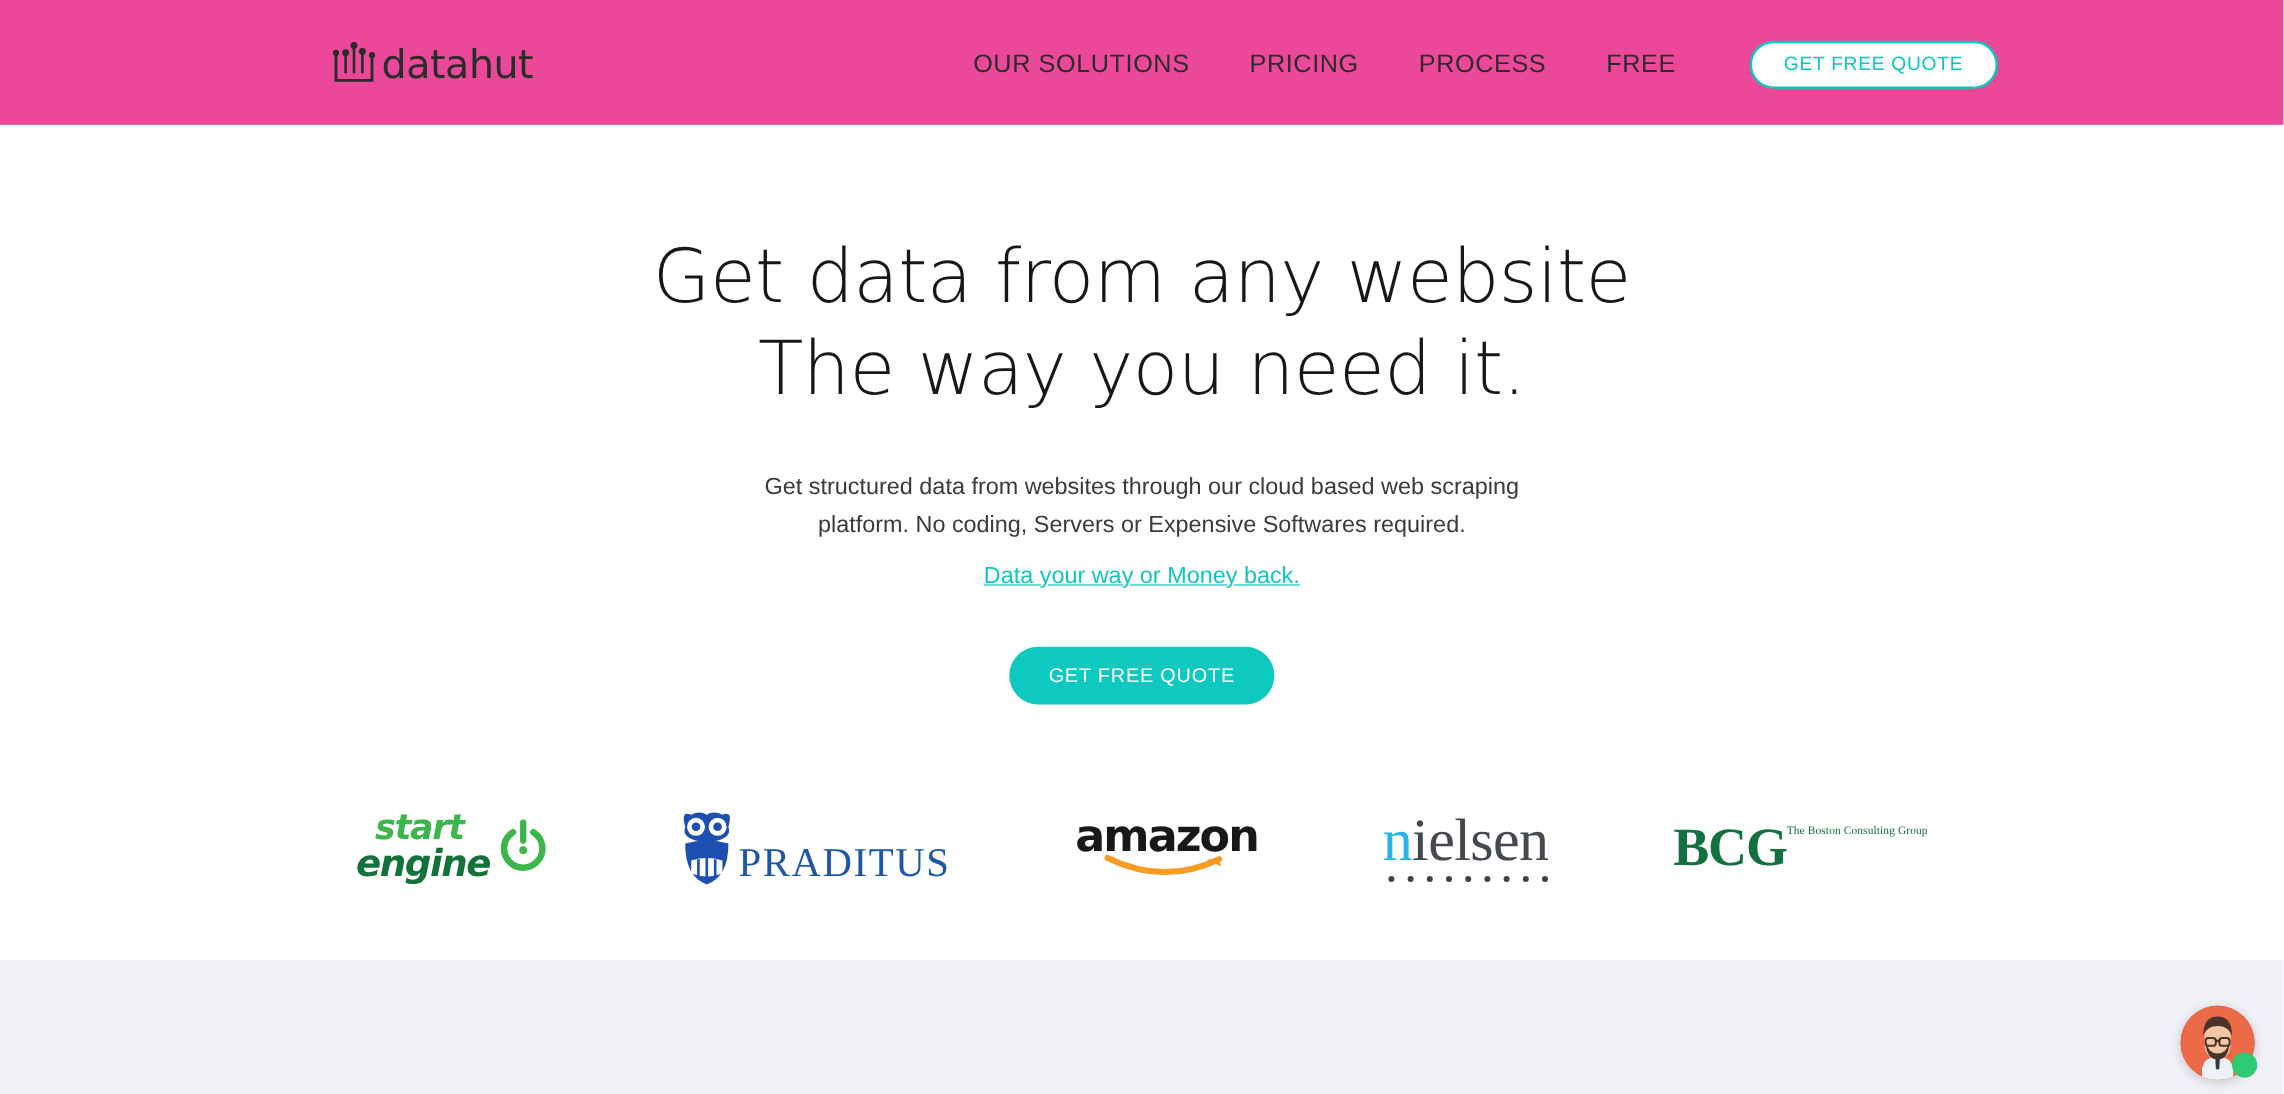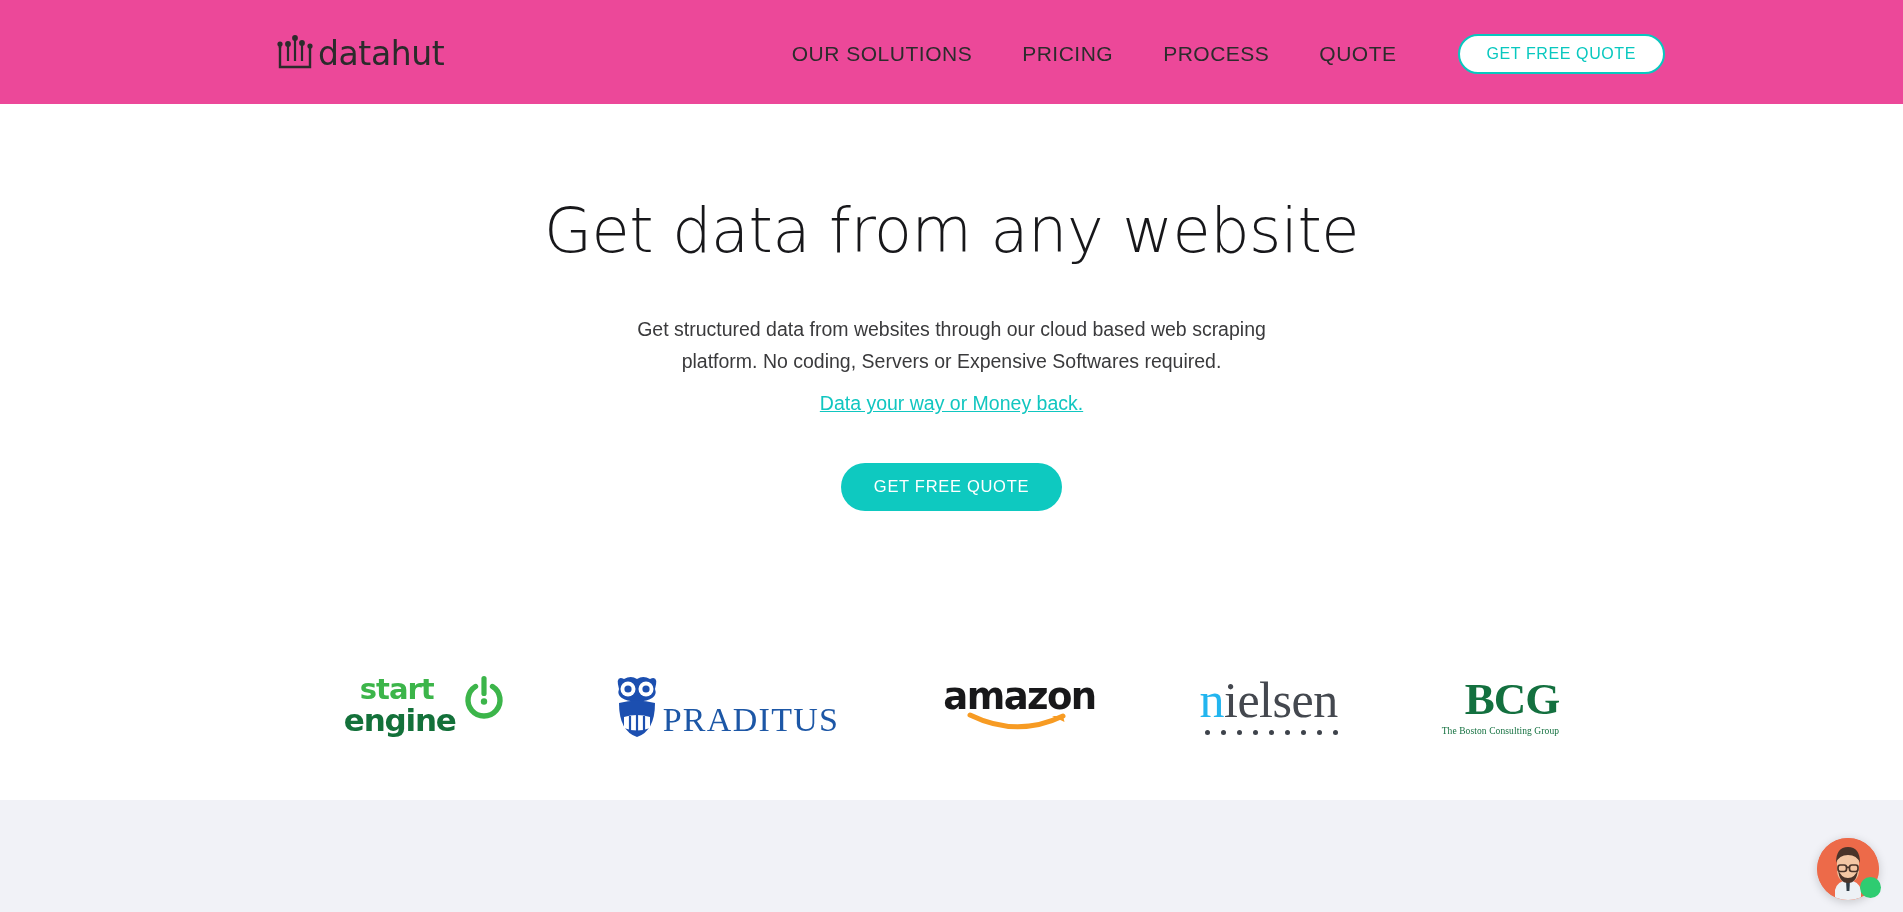--- a/index.html
+++ b/index.html
@@ -151,21 +151,21 @@
     gap: 104px;
   }
   .client-logo {
     display: flex;
     align-items: center;
     justify-content: center;
     height: 100px;
   }
 
   
-  .se { display: flex; align-items: flex-start; gap: 12px; }
+  .se { display: flex; align-items: center; gap: 12px; font-style: italic; }
   .se-words { display: flex; flex-direction: column; line-height: 0.82; }
   .se-start {
     font-family: "DejaVu Sans", sans-serif;
     font-weight: bold; font-size: 29px; color: #3cb54a;
     letter-spacing: -1px; margin-left: 16px;
   }
   .se-engine {
     font-family: "DejaVu Sans", sans-serif;
     font-weight: bold; font-size: 31px; color: #13713a;
     letter-spacing: -1.2px; margin-top: 6px;
@@ -192,21 +192,21 @@
   .nls { display: flex; flex-direction: column; align-items: flex-end; }
   .nls-word {
     font-family: "Liberation Serif", serif;
     font-size: 50px; line-height: 0.95; letter-spacing: -0.5px; color: #44484f;
   }
   .nls-word .n-blue { color: #22b5ef; }
   .nls-dots { display: flex; gap: 11px; margin-top: 5px; }
   .nls-dots i { width: 5px; height: 5px; border-radius: 50%; background: #3e434b; display: block; }
 
   
-  .bcg { display: flex; flex-direction: column; align-items: flex-end; }
+  .bcg { display: flex; flex-direction: row; align-items: flex-start; }
   .bcg-word {
     font-family: "Liberation Serif", serif;
     font-weight: bold; font-size: 45px; color: #13703f;
     letter-spacing: -1px; line-height: 1;
   }
   .bcg-tag {
     font-family: "Liberation Serif", serif;
     font-size: 9.5px; color: #13703f; letter-spacing: 0.1px;
     margin-top: 4px; white-space: nowrap;
   }
@@ -267,30 +267,31 @@
         <circle cx="26" cy="10" r="2.9" fill="#2b2b2b"></circle>
         <circle cx="34" cy="13" r="2.6" fill="#2b2b2b"></circle>
       </svg>
       <span class="brand-word">datahut</span>
     </a>
 
     <nav class="main-nav">
       <a class="nav-link" href="#">OUR SOLUTIONS</a>
       <a class="nav-link" href="#">PRICING</a>
       <a class="nav-link" href="#">PROCESS</a>
-      <a class="nav-link" href="#">QUOTE</a>
+      <a class="nav-link" href="#">FREE</a>
       <a class="nav-cta-outline" href="#">GET FREE QUOTE</a>
     </nav>
 
   </header>
 
   <section class="hero">
 
     <h1 class="hero-title">
       <span>Get data from any website</span>
+      <span class="l2">The way you need it.</span>
     </h1>
 
     <p class="hero-sub">
       <span>Get structured data from websites through our cloud based web scraping platform. No coding, Servers or Expensive Softwares required.</span>
       <a class="hero-sub-accent" href="#">Data your way or Money back.</a>
     </p>
 
     <div class="hero-cta-wrap">
       <button class="hero-cta">GET FREE QUOTE</button>
     </div>

